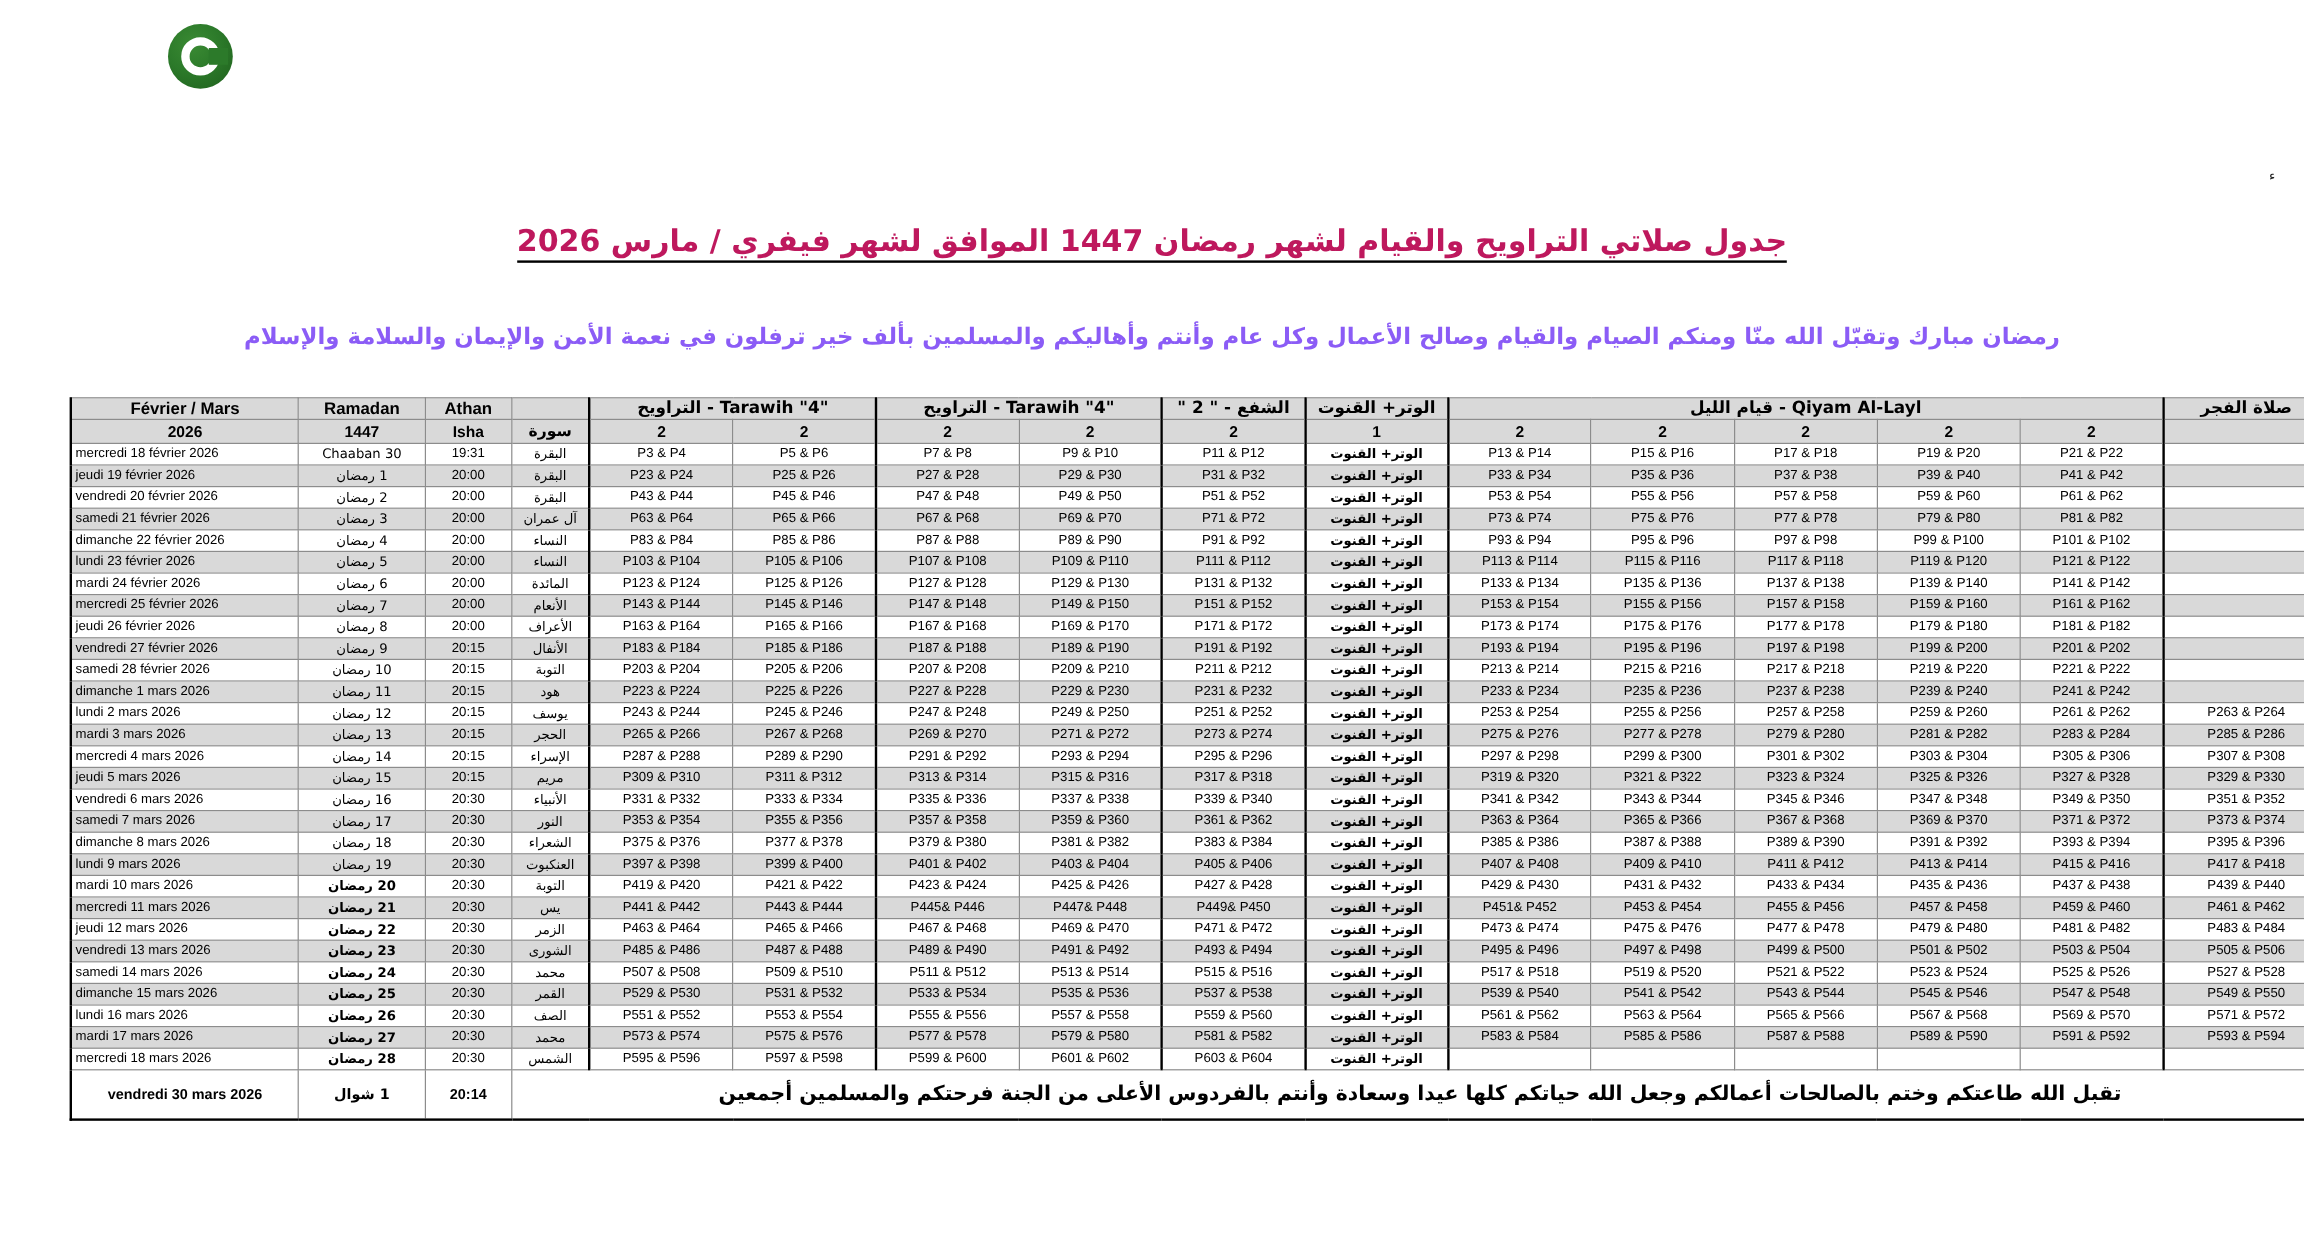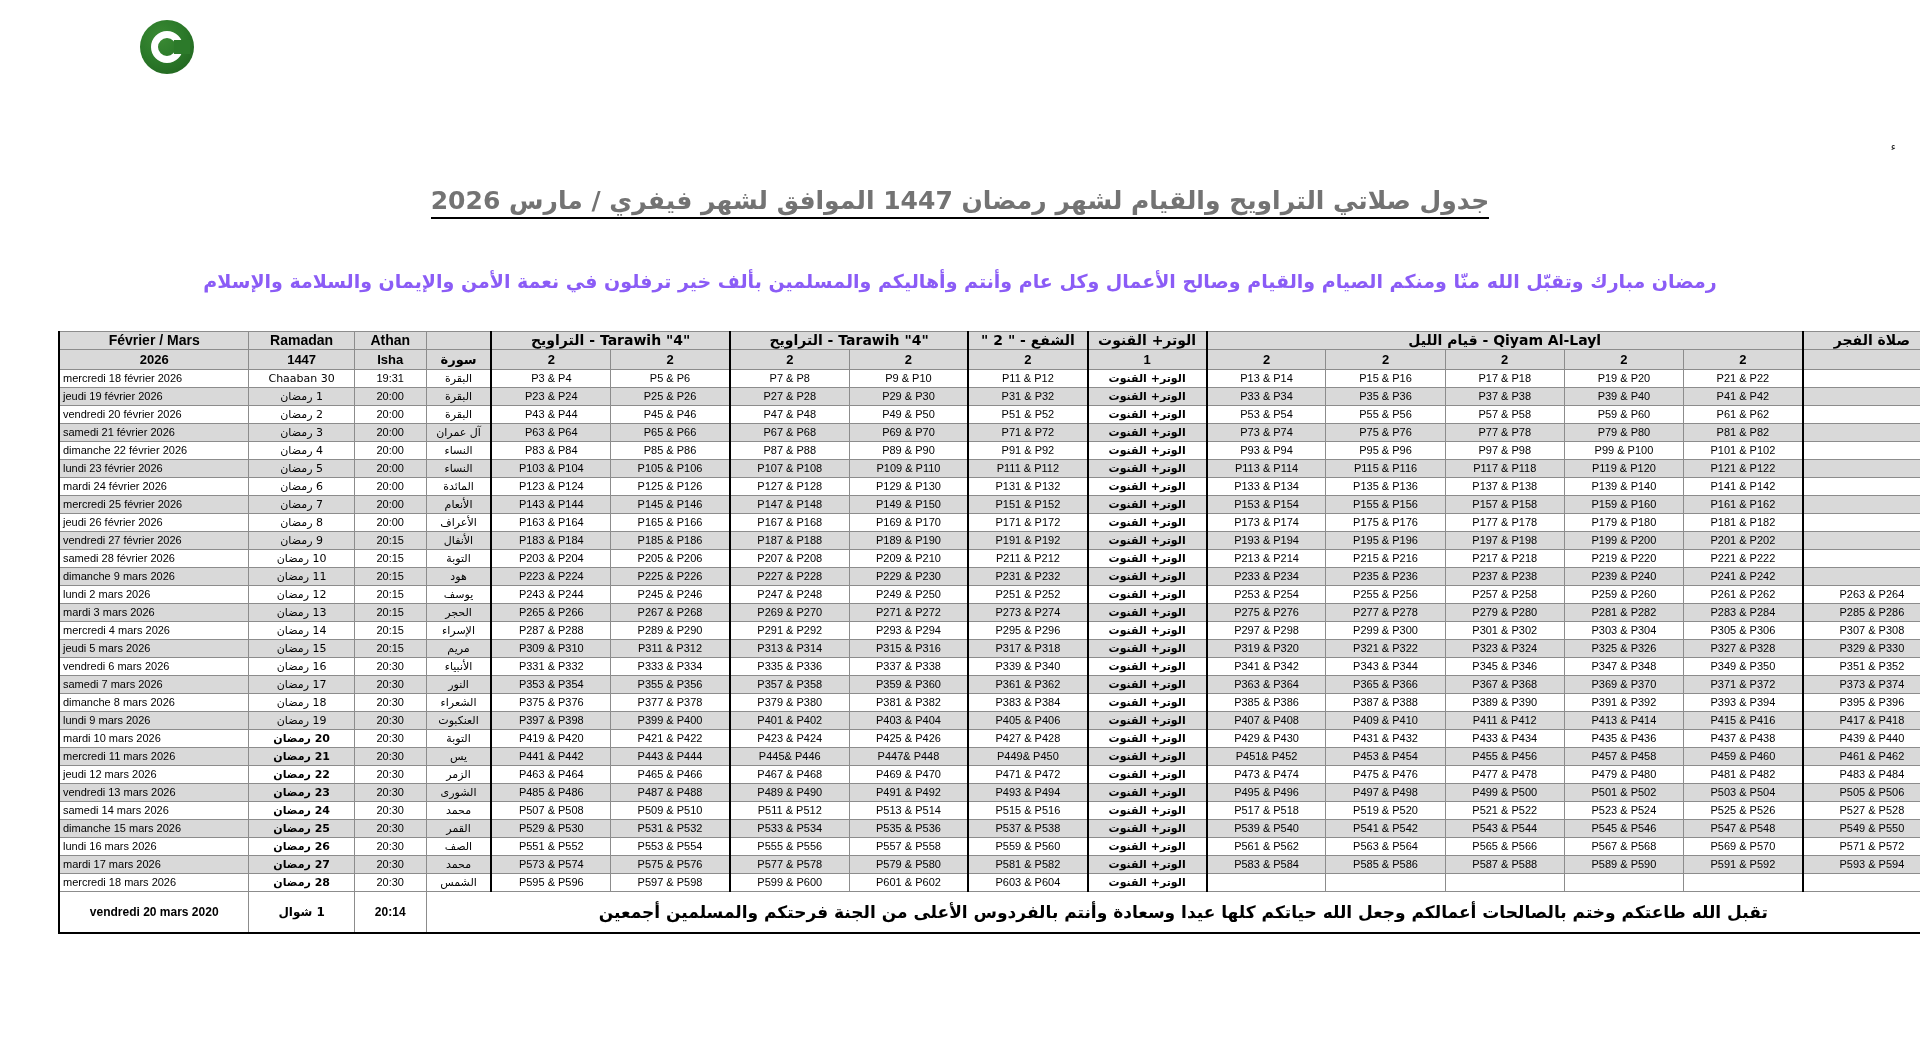--- a/index.html
+++ b/index.html
@@ -78,21 +78,21 @@
 
   
   .doc-title {
     position: absolute;
     left: 0;
     top: 186px;
     width: 1920px;
     text-align: center;
     font-size: 25px;
     font-weight: bold;
-    color: #737373;
+    color: #be185d;
     direction: rtl;
     font-family: "DejaVu Sans", sans-serif;
     white-space: nowrap;
   }
   .doc-title span.ul {
     border-bottom: 2px solid #000;
     padding-bottom: 2px;
   }
   .doc-sub {
     position: absolute;
@@ -433,21 +433,21 @@
             <td class="ctr sep-l">P211 &amp; P212</td>
             <td class="ctr ar wtr sep-l">الوتر+ القنوت</td>
             <td class="ctr sep-l">P213 &amp; P214</td>
             <td class="ctr">P215 &amp; P216</td>
             <td class="ctr">P217 &amp; P218</td>
             <td class="ctr">P219 &amp; P220</td>
             <td class="ctr">P221 &amp; P222</td>
             <td class="ctr sep-l edge-r"></td>
           </tr>
           <tr class="alt">
-            <td class="lft edge-l">dimanche 9 mars 2026</td>
+            <td class="lft edge-l">dimanche 1 mars 2026</td>
             <td class="ctr ar">11 رمضان</td>
             <td class="ctr">20:15</td>
             <td class="ctr ar">هود</td>
             <td class="ctr sep-l">P223 &amp; P224</td>
             <td class="ctr">P225 &amp; P226</td>
             <td class="ctr sep-l">P227 &amp; P228</td>
             <td class="ctr">P229 &amp; P230</td>
             <td class="ctr sep-l">P231 &amp; P232</td>
             <td class="ctr ar wtr sep-l">الوتر+ القنوت</td>
             <td class="ctr sep-l">P233 &amp; P234</td>
@@ -757,21 +757,21 @@
             <td class="ctr sep-l">P603 &amp; P604</td>
             <td class="ctr ar wtr sep-l">الوتر+ القنوت</td>
             <td class="ctr sep-l"></td>
             <td class="ctr"></td>
             <td class="ctr"></td>
             <td class="ctr"></td>
             <td class="ctr"></td>
             <td class="ctr sep-l edge-r"></td>
           </tr>
           <tr class="footer-row">
-            <td class="ctr bold edge-l">vendredi 20 mars 2020</td>
+            <td class="ctr bold edge-l">vendredi 30 mars 2026</td>
             <td class="ctr ar bold">1 شوال</td>
             <td class="ctr bold">20:14</td>
             <td class="fnote edge-r" colspan="13">تقبل الله طاعتكم وختم بالصالحات أعمالكم وجعل الله حياتكم كلها عيدا وسعادة وأنتم بالفردوس الأعلى من الجنة فرحتكم والمسلمين أجمعين</td>
           </tr>
         </tbody>
     </table>
   </div>
 
 </div>
 

